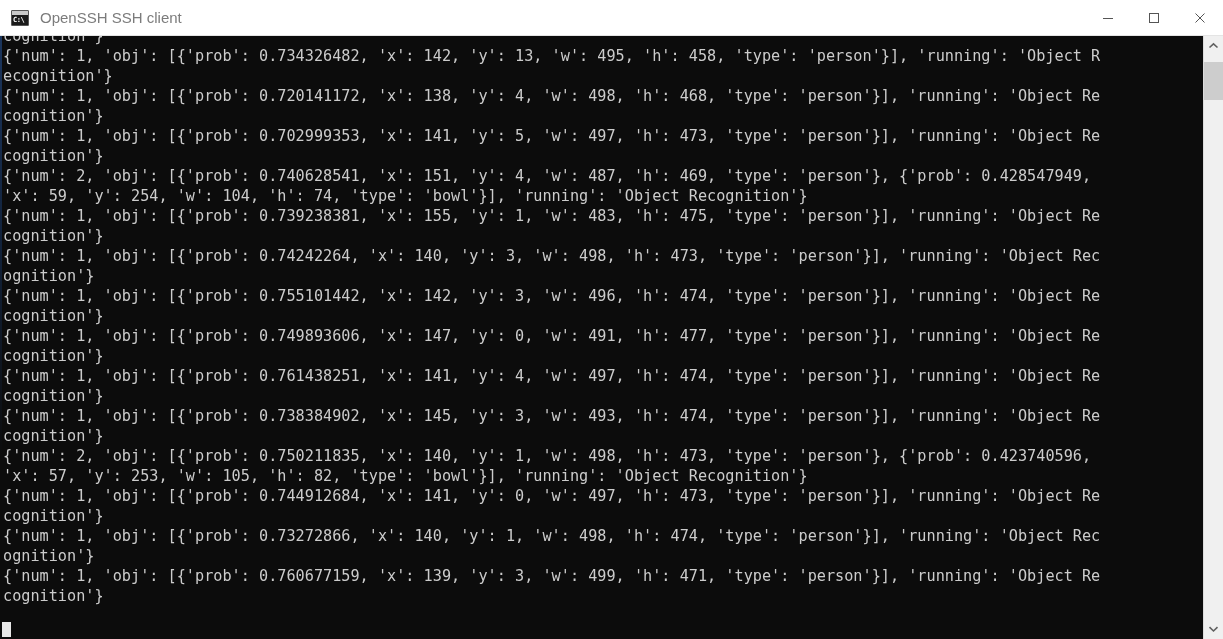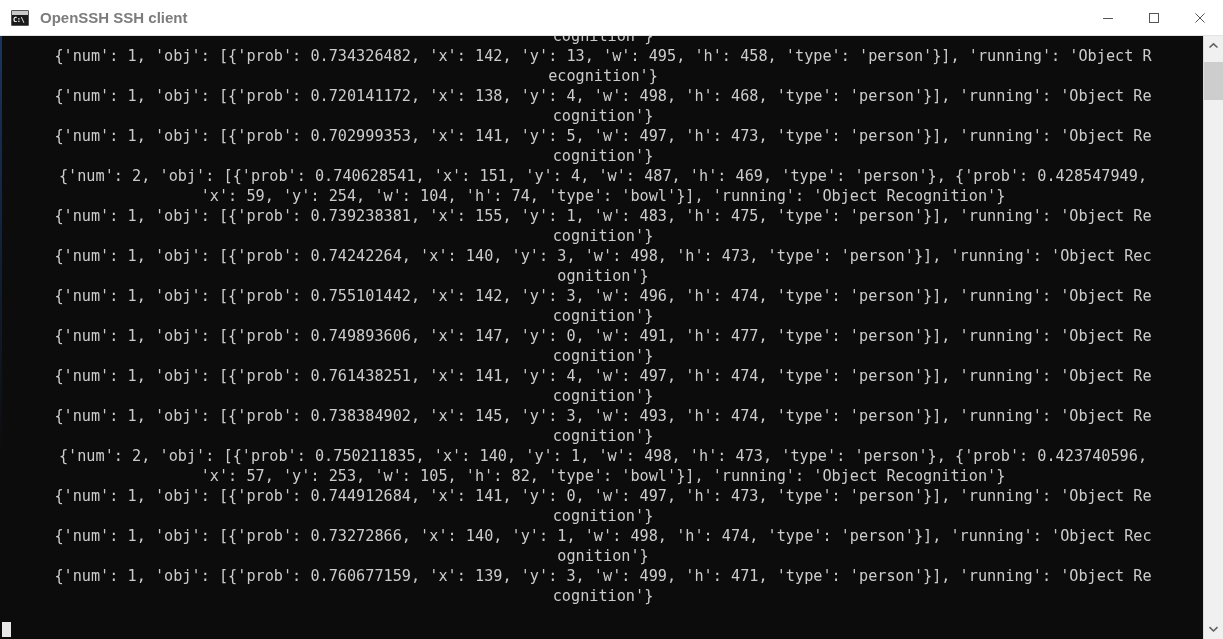--- a/index.html
+++ b/index.html
@@ -75,21 +75,20 @@
     font-weight: bold;
   }
   .title-text {
     margin-left: 11px;
     font-size: 15px;
     color: #7c7c7c;
     font-family: "Liberation Sans", sans-serif;
     white-space: nowrap;
     overflow: hidden;
     text-overflow: ellipsis;
-    font-weight: bold;
   }
   .window-controls {
     display: flex;
     height: 36px;
     flex: 0 0 auto;
   }
   .win-btn {
     width: 46px;
     height: 36px;
     display: flex;
@@ -137,21 +136,20 @@
     line-height: 20px;
     letter-spacing: 0px;
     white-space: pre;
     box-sizing: border-box;
     padding-left: 1px;
   }
   .term-line {
     height: 20px;
     white-space: pre;
     overflow: hidden;
-    text-align: center;
   }
   .cursor-block {
     position: absolute;
     left: 2px;
     bottom: 2px;
     width: 9px;
     height: 15px;
     background: #e8e8e8;
   }
 

